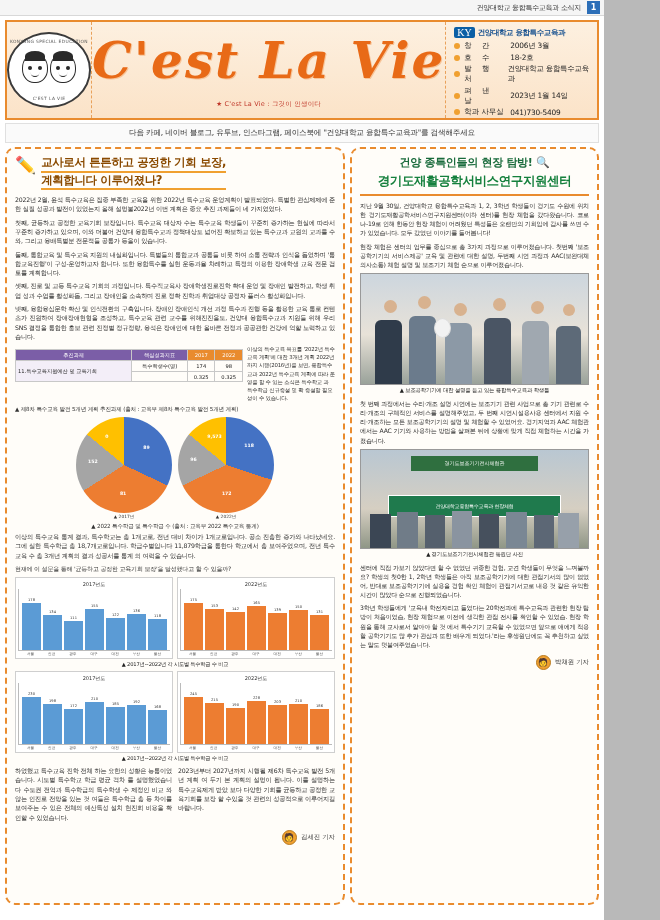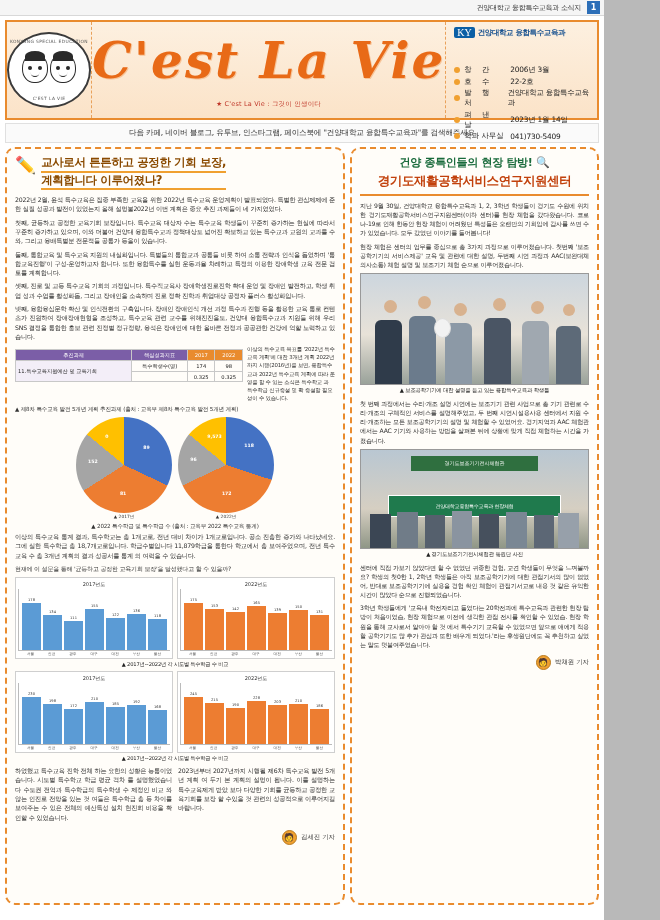--- a/index.html
+++ b/index.html
@@ -125,21 +125,21 @@
     display: flex; align-items: center; gap: 3px;
     justify-content: flex-start;
     margin-bottom: 3px;
   }
   .logo-k {
     background: #0b5fa5; color:#fff; font-weight: normal;
     font-size: 10px; padding: 0px 3px; border-radius: 2px;
     font-family: "Liberation Serif", serif;
   }
   .logo-text { font-size: 7.5px; color: #16508f; font-weight: bold; letter-spacing: -0.4px;}
-  .info-rows { display: flex; flex-direction: column; gap: 1.5px; margin-top: 24px; }
+  .info-rows { display: flex; flex-direction: column; gap: 1.5px; }
   .info-row { display: flex; align-items: center; font-size: 7.4px; color: #333; }
   .bullet {
     width: 6px; height: 6px; border-radius: 50%;
     background: #f0a030; margin-right: 4px; flex: none;
   }
   .info-label { width: 46px; color: #222; letter-spacing: 4px; }
   .info-val { color: #222; letter-spacing: -0.2px;}
 
   
   .searchstrip {
@@ -272,21 +272,21 @@
     text-align: center;
     border-bottom: 2px solid #e98b2e;
     padding-bottom: 4px;
     margin-bottom: 5px;
   }
   .r-title1 {
     font-size: 11px; font-weight: bold; color: #1a6b3c;
     letter-spacing: -0.3px;
   }
   .r-title2 {
-    font-size: 12.5px; font-weight: bold; color: #c2410c;
+    font-size: 12.5px; font-weight: bold; color: #15803d;
     margin-top: 3px; letter-spacing: -0.4px;
   }
   .search-glyph { font-size: 11px; }
 
   .r-para {
     font-size: 6.1px; line-height: 1.5; color: #2a2a2a;
     text-align: justify; margin: 0 0 4px 0; letter-spacing: -0.2px;
   }
 
   .photo {
@@ -377,21 +377,21 @@
       </div>
       <div class="info-rows">
         <div class="info-row">
             <span class="bullet"></span>
             <span class="info-label">창 간</span>
             <span class="info-val">2006년 3월</span>
           </div>
         <div class="info-row">
             <span class="bullet"></span>
             <span class="info-label">호 수</span>
-            <span class="info-val">22-2호</span>
+            <span class="info-val">18-2호</span>
           </div>
         <div class="info-row">
             <span class="bullet"></span>
             <span class="info-label">발 행 처</span>
             <span class="info-val">건양대학교 융합특수교육과</span>
           </div>
         <div class="info-row">
             <span class="bullet"></span>
             <span class="info-label">펴 낸 날</span>
             <span class="info-val">2023년 1월 14일</span>

